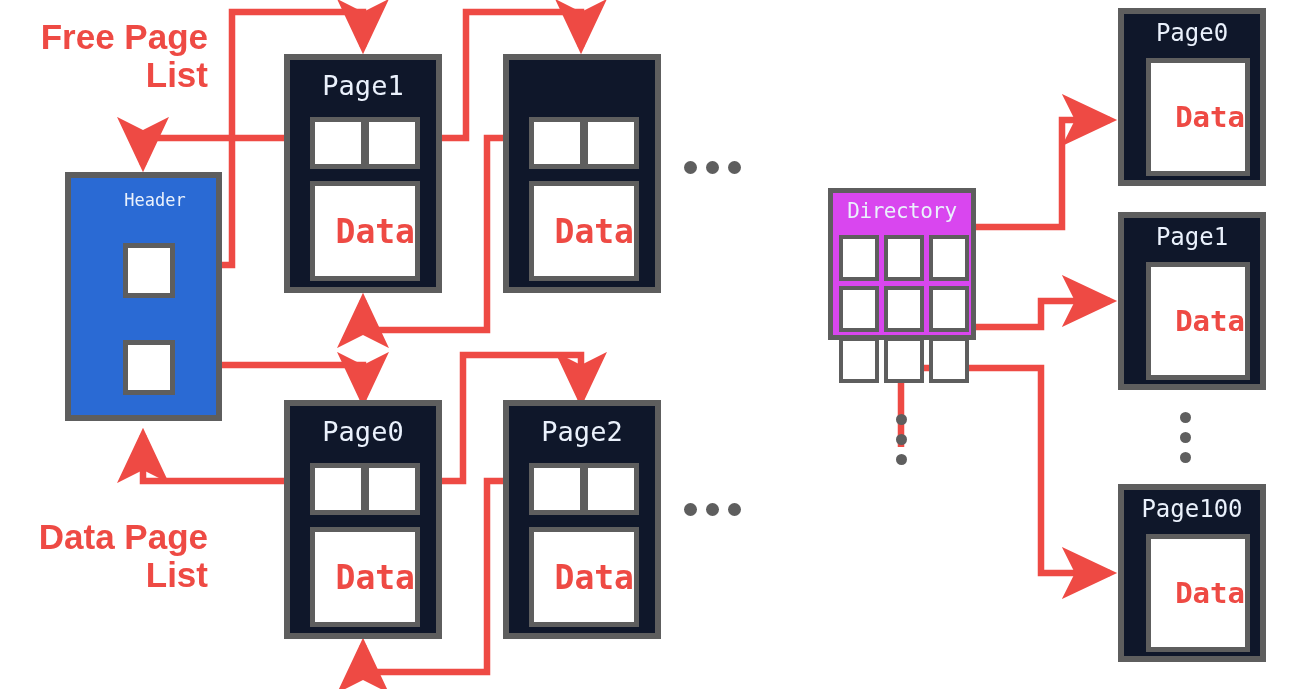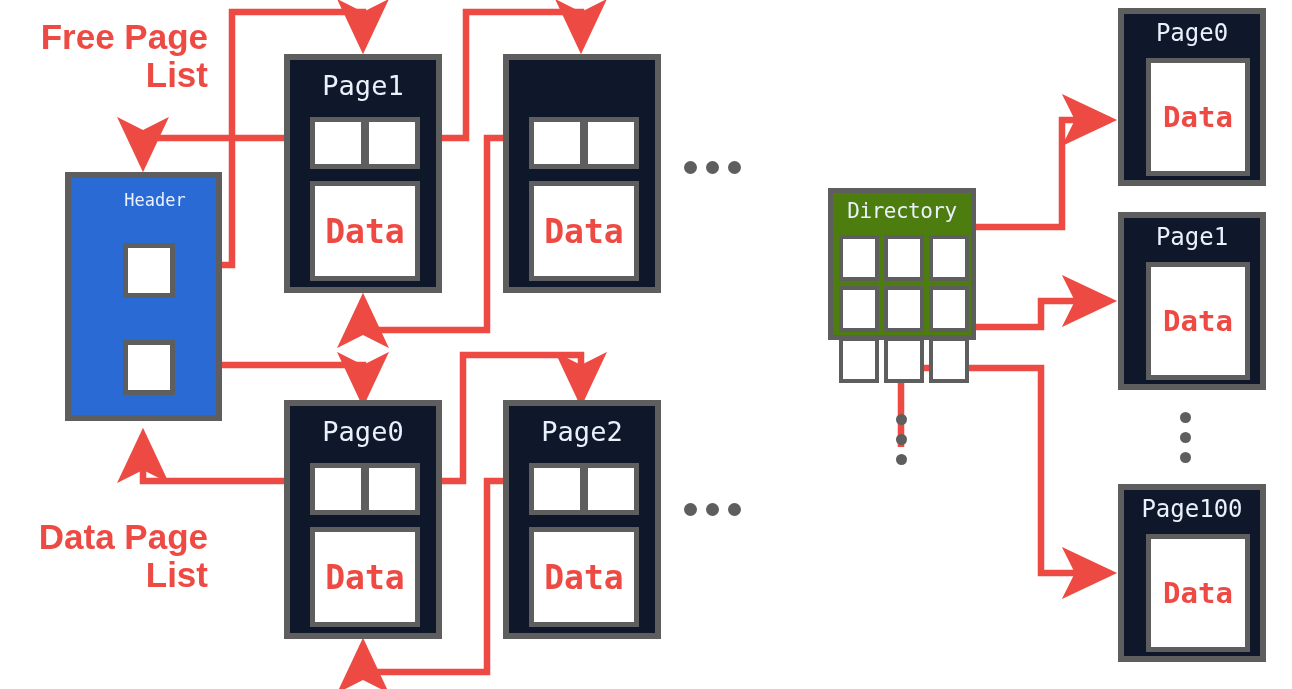--- a/index.html
+++ b/index.html
@@ -54,21 +54,21 @@
   .ptr-cell + .ptr-cell {
     border-left-width: 3px;
   }
   .data-box {
     position: absolute;
     background: #ffffff;
     border: 5px solid #5E5E5E;
     box-sizing: border-box;
     display: flex;
     align-items: center;
-    justify-content: center;
+    justify-content: flex-end;
   }
   .data-label {
     color: #EE4A44;
     font-family: "DejaVu Sans Mono", monospace;
     font-weight: bold;
     font-size: 33px;
     line-height: 1;
   }
 
   
@@ -100,21 +100,21 @@
     box-sizing: border-box;
   }
   #header-slot-free { top: 65px; }
   #header-slot-data { top: 162px; }
 
   
   #directory-box {
     position: absolute;
     left: 828px; top: 188px;
     width: 148px; height: 152px;
-    background: #4d7c0f;
+    background: #d946ef;
     border: 5px solid #5E5E5E;
     box-sizing: border-box;
     z-index: 3;
   }
   #directory-box .dir-title {
     position: absolute;
     left: 0; right: 0; top: 8px;
     text-align: center;
     color: #EAF1FC;
     font-family: "DejaVu Sans Mono", monospace;

